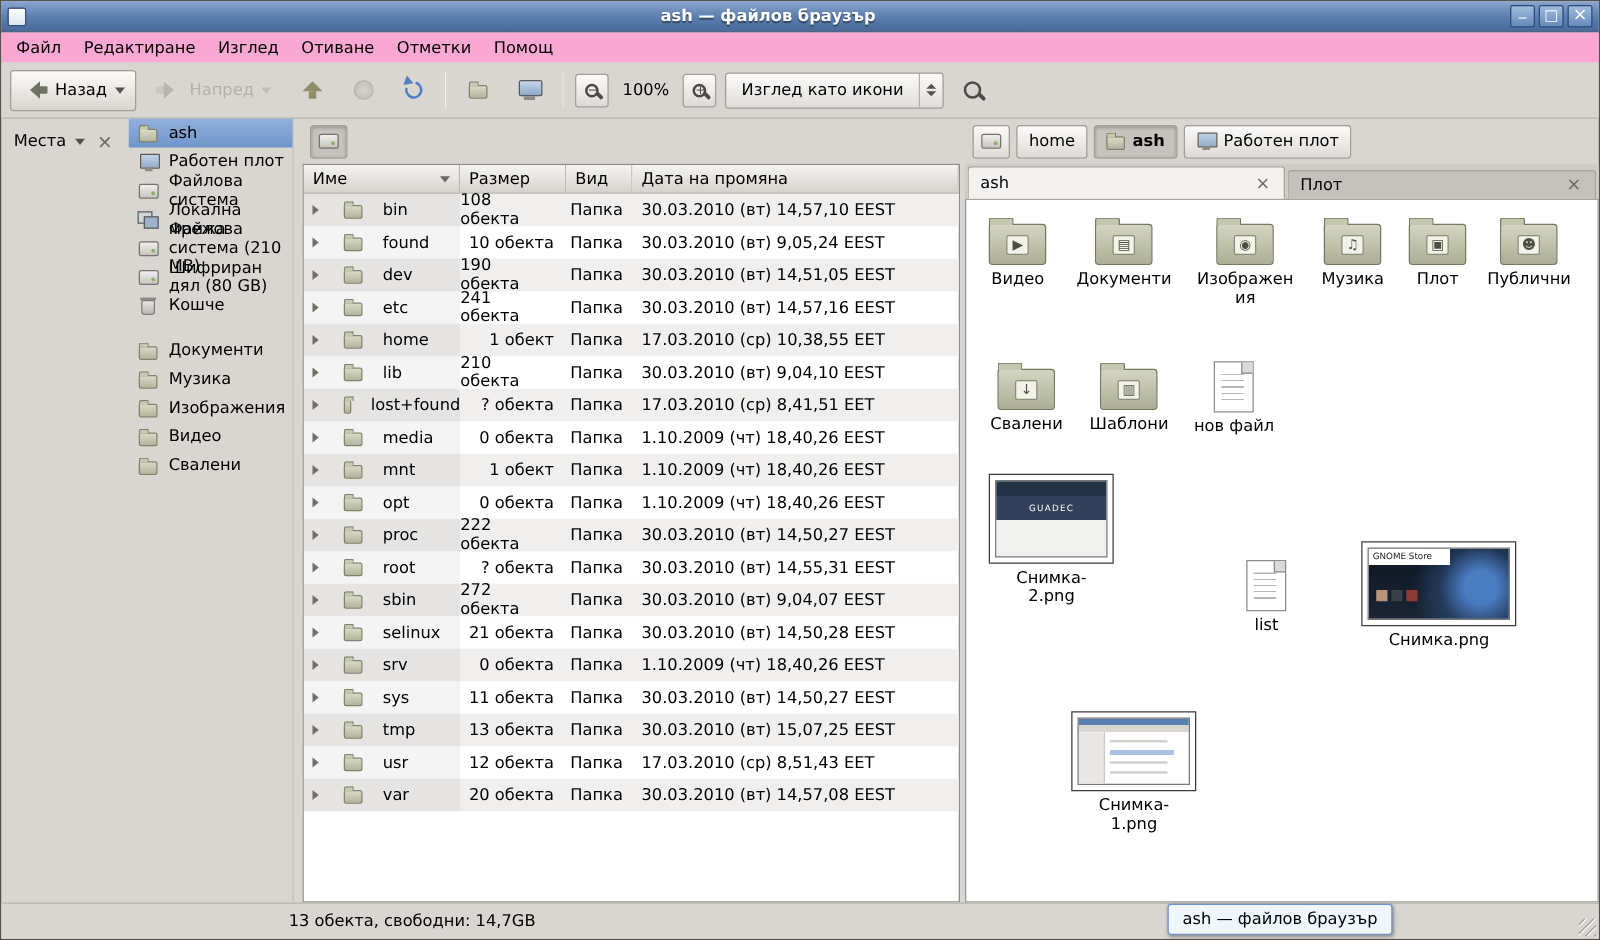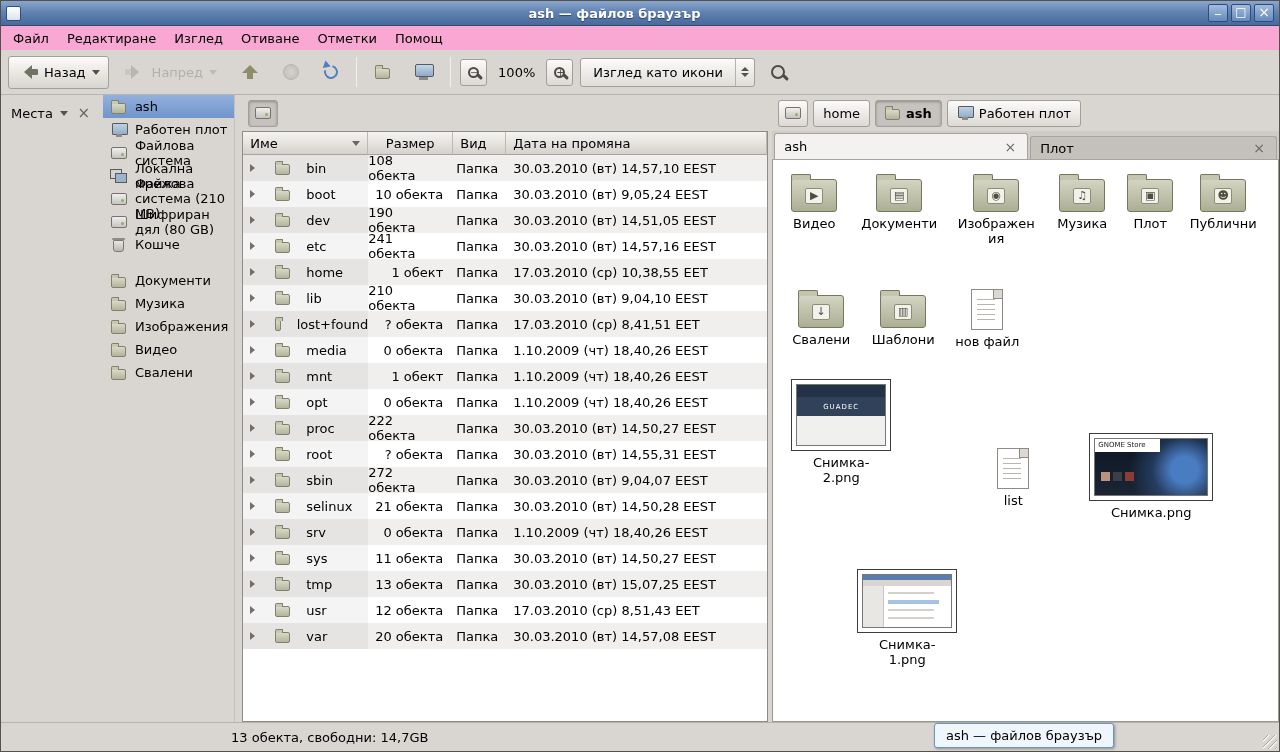--- a/index.html
+++ b/index.html
@@ -85,21 +85,21 @@
   
   .mid { flex:0 0 526px; display:flex; flex-direction:column; min-width:0; }
   .pathbar { height:36px; flex:0 0 36px; display:flex; align-items:center; gap:5px; padding:0 6px; }
   .pbtn { height:27px; border:1px solid #a29e99; border-radius:3px; background:linear-gradient(#fcfbfa,#ddd9d5); display:flex; align-items:center; gap:6px; padding:0 9px; }
   .pbtn.icononly { padding:0 6px; }
   .pbtn.active { background:#c6c2bd; box-shadow:inset 0 1px 3px rgba(0,0,0,.28); font-weight:bold; }
   .tree { flex:1; background:#fff; border:1px solid #8f8b86; display:flex; flex-direction:column; overflow:hidden; }
   .thead { display:flex; height:23px; flex:0 0 23px; }
   .th { background:linear-gradient(#f5f4f2,#e3e0dc 60%,#d5d1cd); border-right:1px solid #bcb8b3; border-bottom:1px solid #a7a39e; display:flex; align-items:center; padding:0 7px; }
   .th .caret { margin-left:auto; border-top-color:#6a6762; }
-  .w-name { width:125px; flex:0 0 125px; } .w-size { width:85px; flex:0 0 85px;justify-content:center; } .w-type { width:53px; flex:0 0 53px; } .w-date { flex:1; }
+  .w-name { width:125px; flex:0 0 125px; } .w-size { width:85px; flex:0 0 85px; } .w-type { width:53px; flex:0 0 53px; } .w-date { flex:1; }
   .tbody { flex:1; }
   .trow { display:flex; height:26px; align-items:stretch; }
   .trow:nth-child(odd) { background:#f1efed; }
   .td { display:flex; align-items:center; }
   .td.w-name { background:rgba(0,0,0,.045); padding-left:3px; gap:16px; }
   .td.w-size { justify-content:flex-end; padding-right:10px; }
   .td.w-type { padding-left:3px; }
   .td.w-date { padding-left:7px; }
   .exp { width:0; height:0; border:4px solid transparent; border-left:5px solid #726f69; margin-left:4px; flex:0 0 auto; }
 
@@ -337,21 +337,21 @@
                 <span>bin</span>
               </div>
               <div class="td w-size">108 обекта</div>
               <div class="td w-type">Папка</div>
               <div class="td w-date">30.03.2010 (вт) 14,57,10 EEST</div>
             </div>
           <div class="trow">
               <div class="td w-name">
                 <span class="exp"></span>
                 <span class="mf"></span>
-                <span>boot</span>
+                <span>found</span>
               </div>
               <div class="td w-size">10 обекта</div>
               <div class="td w-type">Папка</div>
               <div class="td w-date">30.03.2010 (вт) 9,05,24 EEST</div>
             </div>
           <div class="trow">
               <div class="td w-name">
                 <span class="exp"></span>
                 <span class="mf"></span>
                 <span>dev</span>

